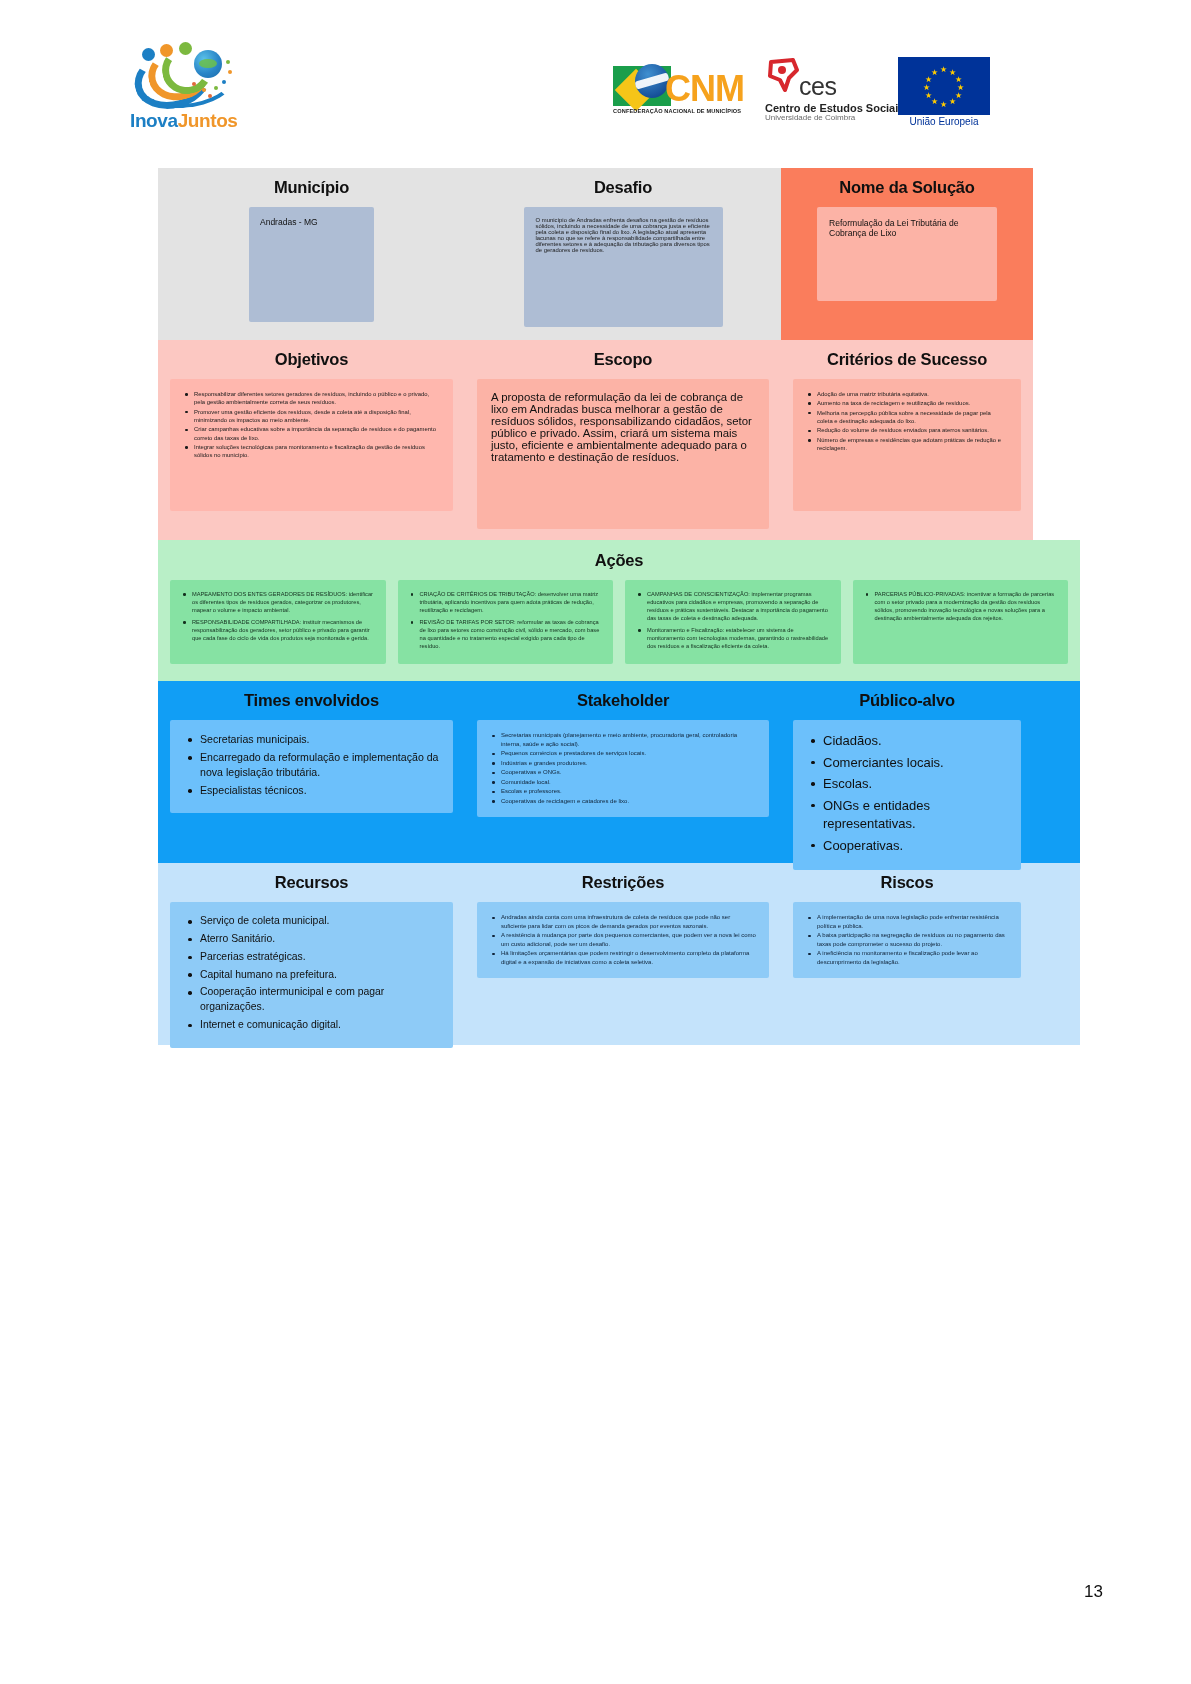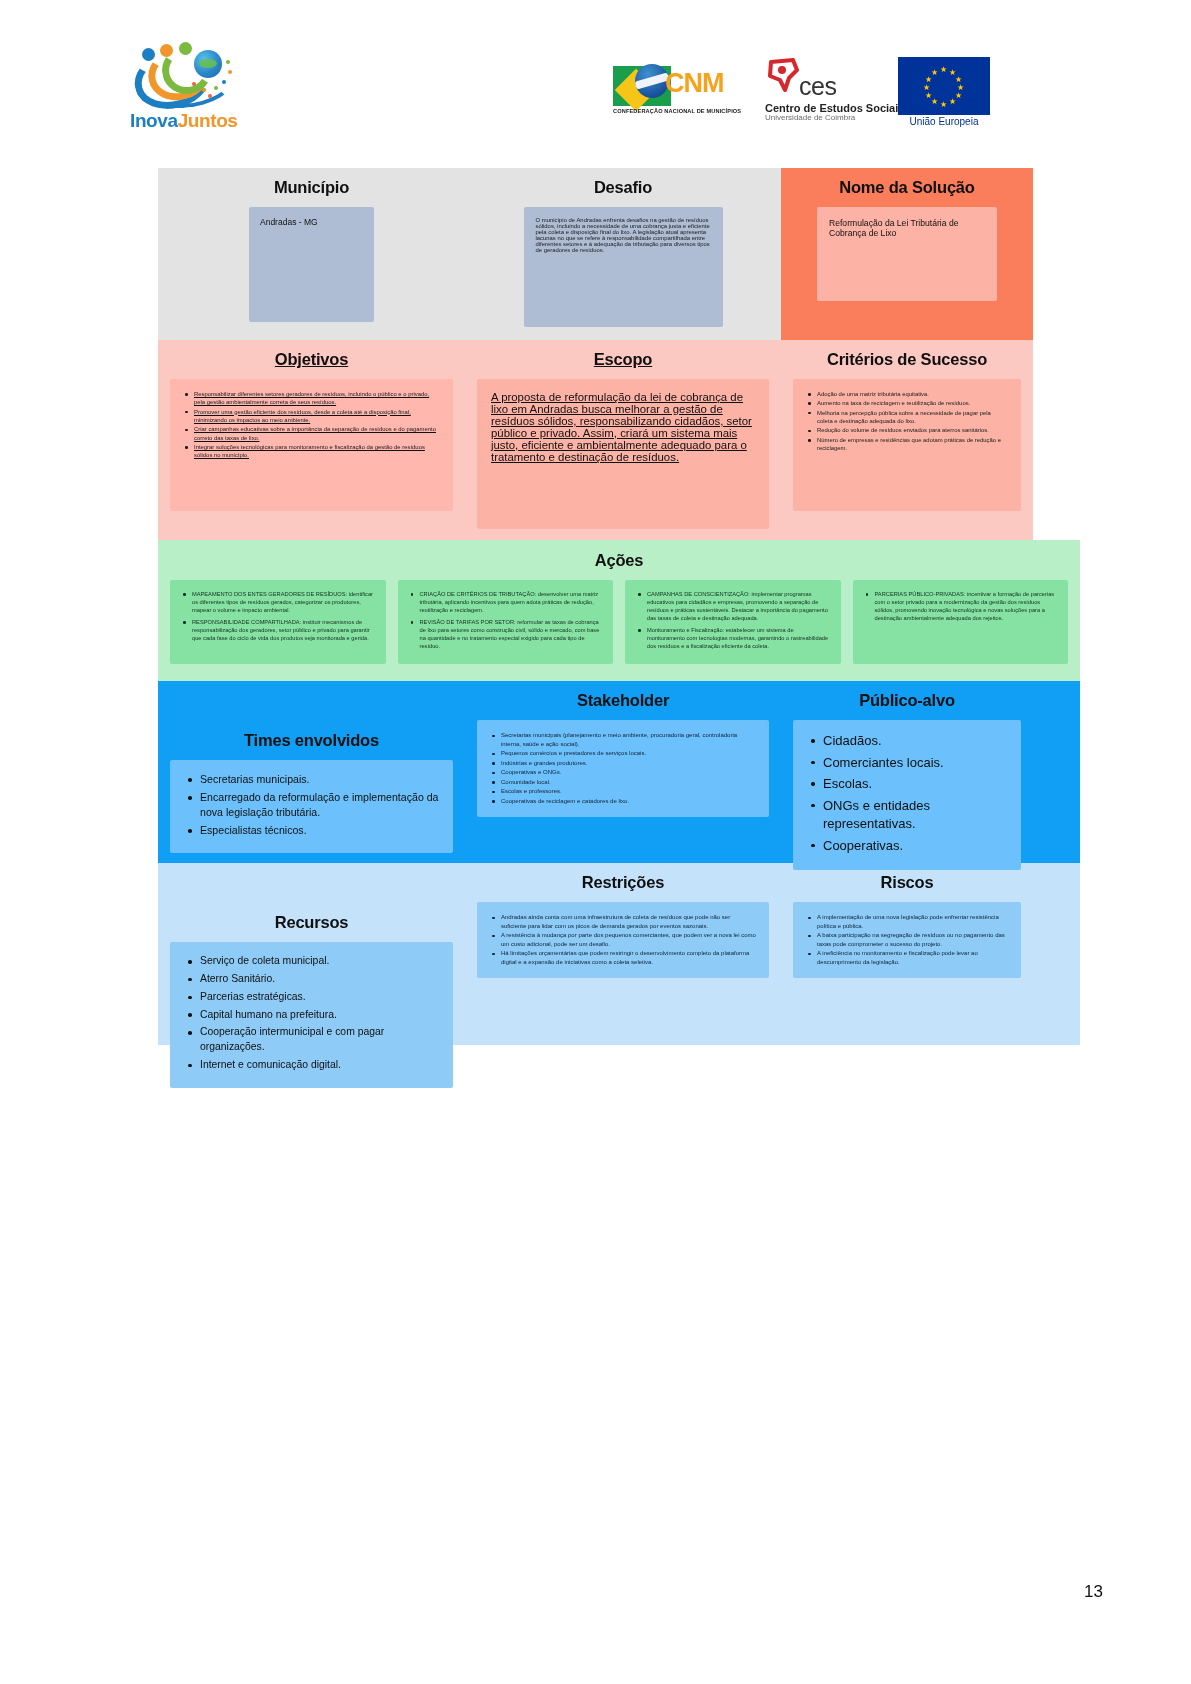--- a/index.html
+++ b/index.html
@@ -46,21 +46,21 @@
   .t-juntos { color:#f0962a; }
 
   .logo-cnm { position:absolute; left:613px; top:62px; width:125px; height:62px; }
   .cnm-flag { position:absolute; left:0; top:4px; width:58px; height:40px; background:#1a9e4b; }
   .cnm-diamond { position:absolute; left:8px; top:9px; width:30px; height:30px;
         background:#f5c518; transform: rotate(45deg); }
   .cnm-globe { position:absolute; left:22px; top:2px; width:34px; height:34px; border-radius:50%;
         background: radial-gradient(circle at 38% 30%, #3f8fd0 0%, #17529b 70%, #0e3a73 100%); }
   .cnm-band { position:absolute; left:22px; top:15px; width:34px; height:8px; background:#fff;
         transform: rotate(-16deg); border-radius:3px; opacity:.92; }
-  .cnm-text { position:absolute; left:52px; top:6px; font-size:27px; font-weight:bold;
+  .cnm-text { position:absolute; left:52px; top:6px; font-size:36px; font-weight:bold;
         color:#f6a21d; letter-spacing:-1px; }
   .cnm-sub { position:absolute; left:0; top:46px; width:150px; font-size:5.6px; font-weight:bold;
         color:#1a1a1a; letter-spacing:.15px; white-space:nowrap; }
 
   .logo-ces { position:absolute; left:765px; top:58px; width:120px; height:72px; }
   .ces-mark { position:absolute; left:2px; top:0px; width:34px; height:36px; }
   .ces-word { position:absolute; left:34px; top:14px; font-size:25px; color:#333; letter-spacing:-.5px; }
   .ces-l1 { position:absolute; left:0; top:44px; font-size:11px; font-weight:bold; color:#222; white-space:nowrap;}
   .ces-l2 { position:absolute; left:0; top:55px; font-size:8px; color:#6b6b6b; white-space:nowrap;}
 
@@ -100,35 +100,35 @@
   .r1-b { width:316px; }
   .r1-c { width:252px; background:#fa7d5c; }
   .card-blue { background:#aebdd4; }
   .m-card { width:125px; height:115px; margin:0 auto; padding:10px 11px; font-size:8.5px; color:#111; }
   .d-card { width:199px; height:120px; margin:0 auto; padding:10px 12px; font-size:5.9px; color:#1b1b1b; }
   .sol-card { width:180px; height:94px; margin:0 auto; padding:11px 12px;
               background:#fcb3a6; font-size:8.6px; color:#111; }
 
   
   .row2 { height:200px; }
-  .r2-left { background:#fcc8c2;text-decoration:underline; }
+  .r2-left { background:#fcc8c2; }
   .r2-c { background:#fcc8c2; }
   .obj-card { width:100%; height:132px; padding:11px 13px; background:#ffb7ae; font-size:5.9px; color:#1b1b1b; }
   .esc-card { width:100%; height:150px; padding:12px 14px; background:#fcb3a6; font-size:11.4px; color:#111; }
   .crit-card { width:100%; height:132px; padding:11px 13px; background:#fcb3a6; font-size:5.9px; color:#1b1b1b; }
 
   
   .row3 { background:#b9efc7; padding:11px 12px 17px; }
   .acoes-cols { display:flex; gap:12px; margin-top:2px; }
   .ac-card { flex:1; padding:10px 11px; background:#86e2a3; font-size:5.7px; color:#14301f; }
   .ac-card ul.bullets > li { margin-bottom:4px; }
 
   
   .row4 { height:182px; background:#119ef5; }
-  .r4-a { width:307px;margin-top:40px; }
+  .r4-a { width:307px; }
   .r4-b { width:316px; }
   .r4-c { width:252px; }
   .team-card { width:100%; padding:12px 14px; background:#6cc0fb; font-size:10.6px; color:#101010; }
   .stake-card { width:100%; padding:11px 13px; background:#6cc0fb; font-size:6.0px; color:#10243a; }
   .pub-card { width:100%; padding:12px 14px; background:#6cc0fb; font-size:13px; color:#101010; }
 
   
   .row5 { height:182px; background:#c4e3fb; }
   .res-card { width:100%; padding:12px 14px; background:#8ecbf7; font-size:10.4px; color:#101010; }
   .restr-card { width:100%; padding:11px 13px; background:#8ecbf7; font-size:6.0px; color:#10243a; }

